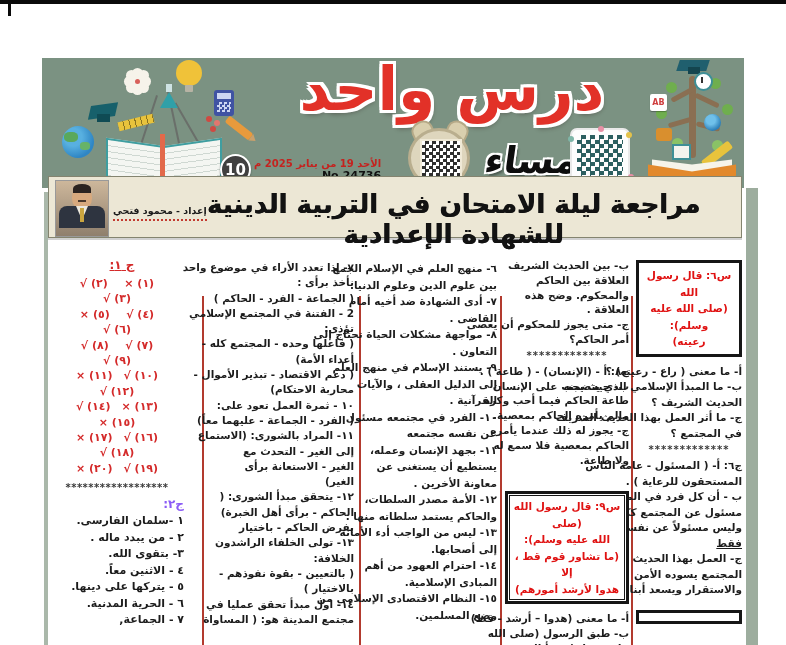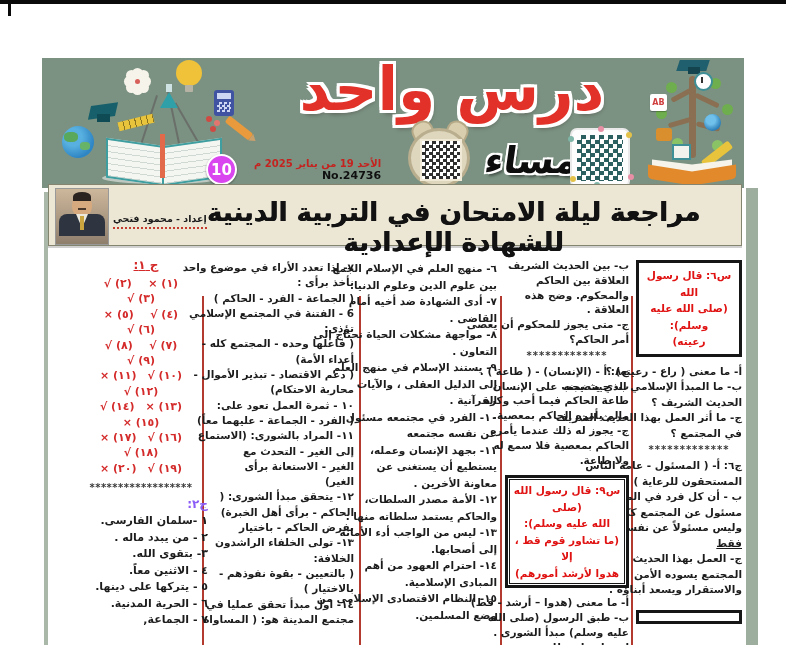--- a/index.html
+++ b/index.html
@@ -9,22 +9,22 @@
   
   .top-line{position:absolute;left:0;top:0;width:786px;height:4px;background:#0a0a0a;}
   .corner-mark{position:absolute;left:8px;top:0;width:3px;height:16px;background:#0a0a0a;}
 
   
   .masthead{position:absolute;left:42px;top:58px;width:702px;height:130px;background:#7b9282;}
   .main-title{position:absolute;left:190px;top:0px;width:440px;text-align:center;
     font-size:60px;font-weight:900;color:#e23128;line-height:1.05;letter-spacing:-1px;direction:rtl;
     text-shadow:-3px -3px 0 #fff,3px -3px 0 #fff,-3px 3px 0 #fff,3px 3px 0 #fff,
       -3px 0 0 #fff,3px 0 0 #fff,0 -3px 0 #fff,0 3px 0 #fff,2px 4px 4px rgba(40,20,20,.35);}
-  .page-badge{position:absolute;left:164px;top:96px;width:27px;height:27px;border-radius:50%;
-    background:#d946ef;border:2px solid #fff;color:#fff;font-size:15px;font-weight:800;
+  .page-badge{position:absolute;left:178px;top:96px;width:27px;height:27px;border-radius:50%;
+    background:#404040;border:2px solid #fff;color:#fff;font-size:15px;font-weight:800;
     display:flex;align-items:center;justify-content:center;box-shadow:0 1px 2px rgba(0,0,0,.4);}
   .date-block{position:absolute;left:212px;top:100px;direction:rtl;text-align:left;}
   .date-line{color:#c4231f;font-size:10px;font-weight:700;white-space:nowrap;}
   .issue-line{color:#101010;font-size:11px;font-weight:800;direction:ltr;text-align:right;}
 
   
   .clock{position:absolute;left:363px;top:66px;width:70px;height:68px;}
   .clock .bell{position:absolute;width:18px;height:14px;background:#d9cfae;border-radius:50% 50% 20% 20%;
     border:2px solid #b5a987;top:-3px;}
   .clock .bell.b1{left:6px;transform:rotate(-25deg);}
@@ -121,21 +121,21 @@
   .obook .cv.r{right:0;transform:skewY(-9deg);border-radius:0 0 4px 0;}
   .obook .pg{position:absolute;top:0px;width:40px;height:12px;background:#f6f4ea;}
   .obook .pg.l{left:4px;transform:skewY(7deg);}
   .obook .pg.r{right:4px;transform:skewY(-7deg);}
 
   
   .strip-right{position:absolute;left:746px;top:188px;width:12px;height:457px;background:#9dad9e;}
   .strip-left{position:absolute;left:44px;top:192px;width:4px;height:453px;background:#aab8aa;}
 
   
-  .titlebar{position:absolute;left:48px;top:184px;width:694px;height:62px;background:#ece7d5;
+  .titlebar{position:absolute;left:48px;top:176px;width:694px;height:62px;background:#ece7d5;
     border:1px solid #84846f;box-sizing:border-box;box-shadow:0 2px 0 rgba(0,0,0,.18);}
   .photo{position:absolute;left:6px;top:3px;width:52px;height:55px;border:1px solid #999;
     background:linear-gradient(#cdb79b,#8f7f6d);overflow:hidden;}
   .photo .head{width:20px;height:23px;background:#d7a97e;border-radius:48% 48% 46% 46%;margin:5px auto 0;position:relative;}
   .photo .head:before{content:"";position:absolute;left:1px;top:-2px;width:18px;height:9px;background:#2b2320;border-radius:50% 50% 0 0;}
   .photo .head:after{content:"";position:absolute;left:6px;top:14px;width:8px;height:2px;background:#4a382c;}
   .photo .torso{width:46px;height:22px;background:#2e3440;margin:-3px auto 0;border-radius:8px 8px 0 0;position:relative;}
   .photo .torso:before{content:"";position:absolute;left:17px;top:0;width:12px;height:14px;background:#ece8dd;
     clip-path:polygon(0 0,100% 0,50% 100%);}
   .photo .torso:after{content:"";position:absolute;left:21px;top:2px;width:4px;height:14px;background:#caa53f;}
@@ -147,29 +147,29 @@
   
   .content{position:absolute;left:0;top:0;width:786px;height:645px;pointer-events:none;}
   .vdiv{position:absolute;top:296px;height:349px;width:1.5px;background:#b23a2e;}
   .vd1{left:202px;} .vd2{left:359px;} .vd3{left:500px;} .vd4{left:631px;}
   .col{position:absolute;direction:rtl;color:#1c1c1c;}
   .col .line{font-size:10.5px;font-weight:700;line-height:15.3px;text-align:right;white-space:nowrap;}
   .col-a{left:636px;top:258px;width:106px;}
   .col-b{left:505px;top:258px;width:124px;}
   .col-c{left:365px;top:260px;width:132px;}
   .col-d{left:208px;top:260px;width:146px;}
-  .col-e{left:74px;top:258px;width:134px;}
+  .col-e{left:50px;top:258px;width:134px;}
   .col-a .line{line-height:15.5px;}
   .col-b .line{line-height:14.8px;}
   .col-c .line{line-height:16.5px;}
   .col-d .line{line-height:15.3px;}
 
   .qbox{border:3px solid #161616;background:#fff;padding:4px 2px;margin:2px 0 7px;}
   .qbox .line{color:#e01212;text-align:center;line-height:16.5px;font-size:10.5px;font-weight:800;white-space:normal;}
-  .qbox.q9{margin-top:8px;box-shadow:0 0 0 1px #fff inset,0 0 0 2px #161616 inset;}
+  .qbox.q9{margin-top:24px;box-shadow:0 0 0 1px #fff inset,0 0 0 2px #161616 inset;}
   .qbox.q7{margin-top:12px;}
   .stars{text-align:center;font-size:10px;font-weight:700;color:#3a3a3a;letter-spacing:1px;margin:3px 0;}
   .col-a .ans .line:nth-child(6){text-decoration:underline;padding-left:56px;}
   .g1-header{color:#d42a2a;font-size:12px;font-weight:800;text-align:center;text-decoration:underline;
     padding-left:10px;margin-bottom:4px;direction:rtl;}
   .ans-grid .line{color:#d42a2a;font-size:11px;font-weight:700;line-height:15.4px;text-align:center;white-space:pre;}
   .col-e .stars{margin:6px 0 4px;letter-spacing:0.5px;}
   .g2-label{color:#8b5cf6;font-size:12px;font-weight:800;text-align:right;padding-left:14px;margin-bottom:2px;}
   .g2-list .line{font-size:11px;font-weight:700;line-height:16.5px;color:#1c1c1c;padding-left:14px;}
 </style>
@@ -363,21 +363,21 @@
           <div class="line">١٥- النظام الاقتصادى الإسلامى من</div>
           <div class="line">وضع المسلمين.</div>
         </div>
     </div>
 
     <div class="col col-d">
       <div>
           <div class="line">٧- إذا تعدد الأراء في موضوع واحد</div>
           <div class="line">نأخذ برأى :</div>
           <div class="line">( الجماعة - الفرد - الحاكم )</div>
-          <div class="line">6 - الفتنة في المجتمع الإسلامي</div>
+          <div class="line">2 - الفتنة في المجتمع الإسلامي</div>
           <div class="line">تؤذى:</div>
           <div class="line">( فاعلها وحده - المجتمع كله -</div>
           <div class="line">أعداء الأمة)</div>
           <div class="line">( دعم الاقتصاد - تبذير الأموال -</div>
           <div class="line">محاربة الاحتكام)</div>
           <div class="line">١٠ - ثمرة العمل تعود على:</div>
           <div class="line">( الفرد - الجماعة - عليهما معاً)</div>
           <div class="line">١١- المراد بالشورى: (الاستماع</div>
           <div class="line">إلى الغير - التحدث مع</div>
           <div class="line">الغير - الاستعانة برأى</div>

